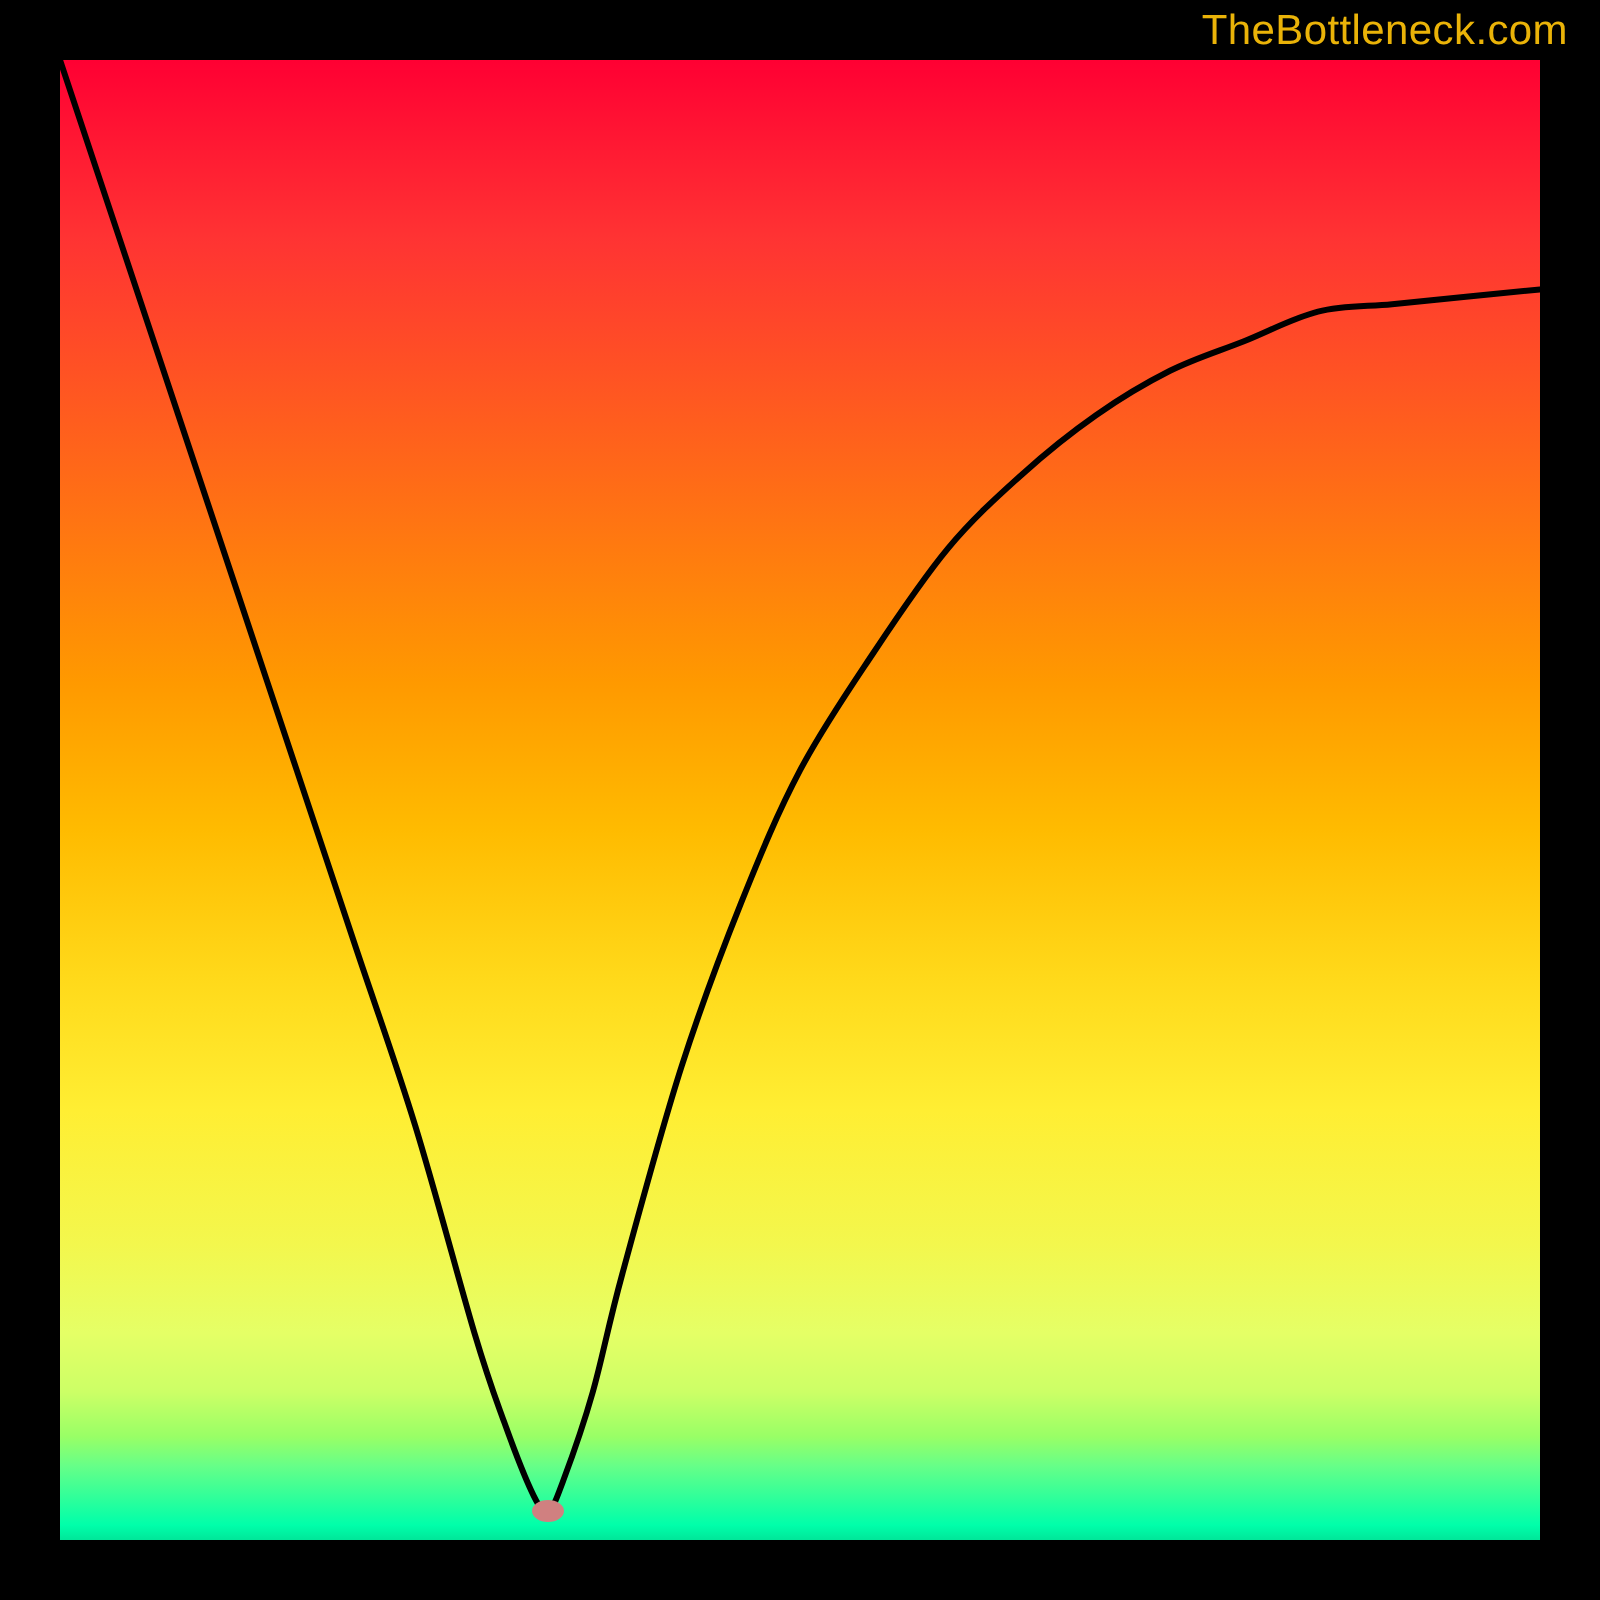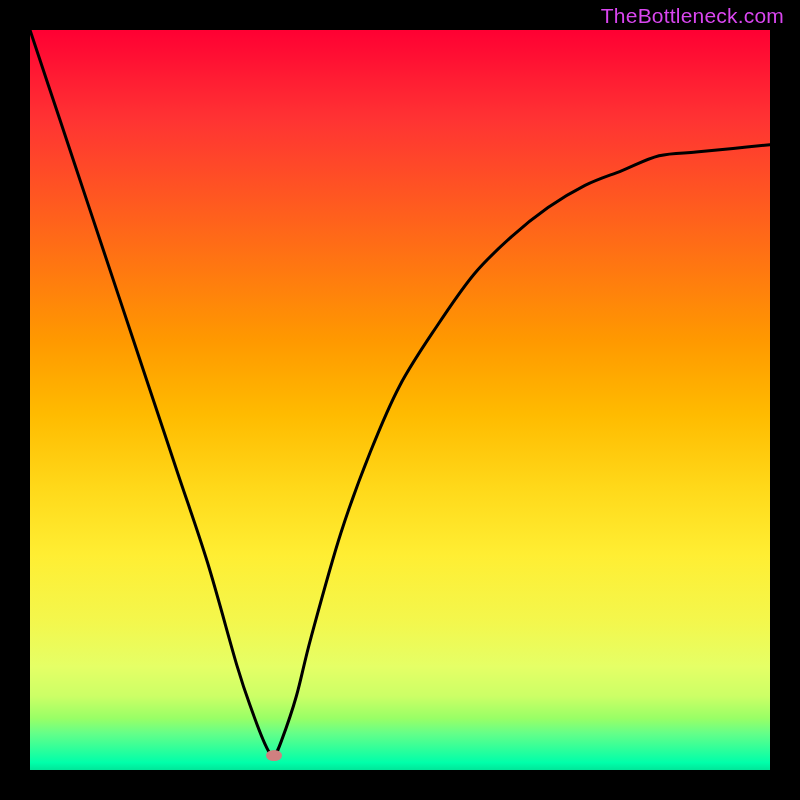--- a/index.html
+++ b/index.html
@@ -48,21 +48,21 @@
     position: absolute;
     left: 0;
     top: 0;
     width: 740px;
     height: 740px;
   }
   .watermark {
     position: absolute;
     top: 4px;
     right: 16px;
-    color: #d946ef;
+    color: #eab308;
     font-size: 21px;
     letter-spacing: 0.2px;
     font-weight: 400;
   }
   .dot {
     position: absolute;
     width: 16px;
     height: 11px;
     border-radius: 50%;
     background: #d08080;

